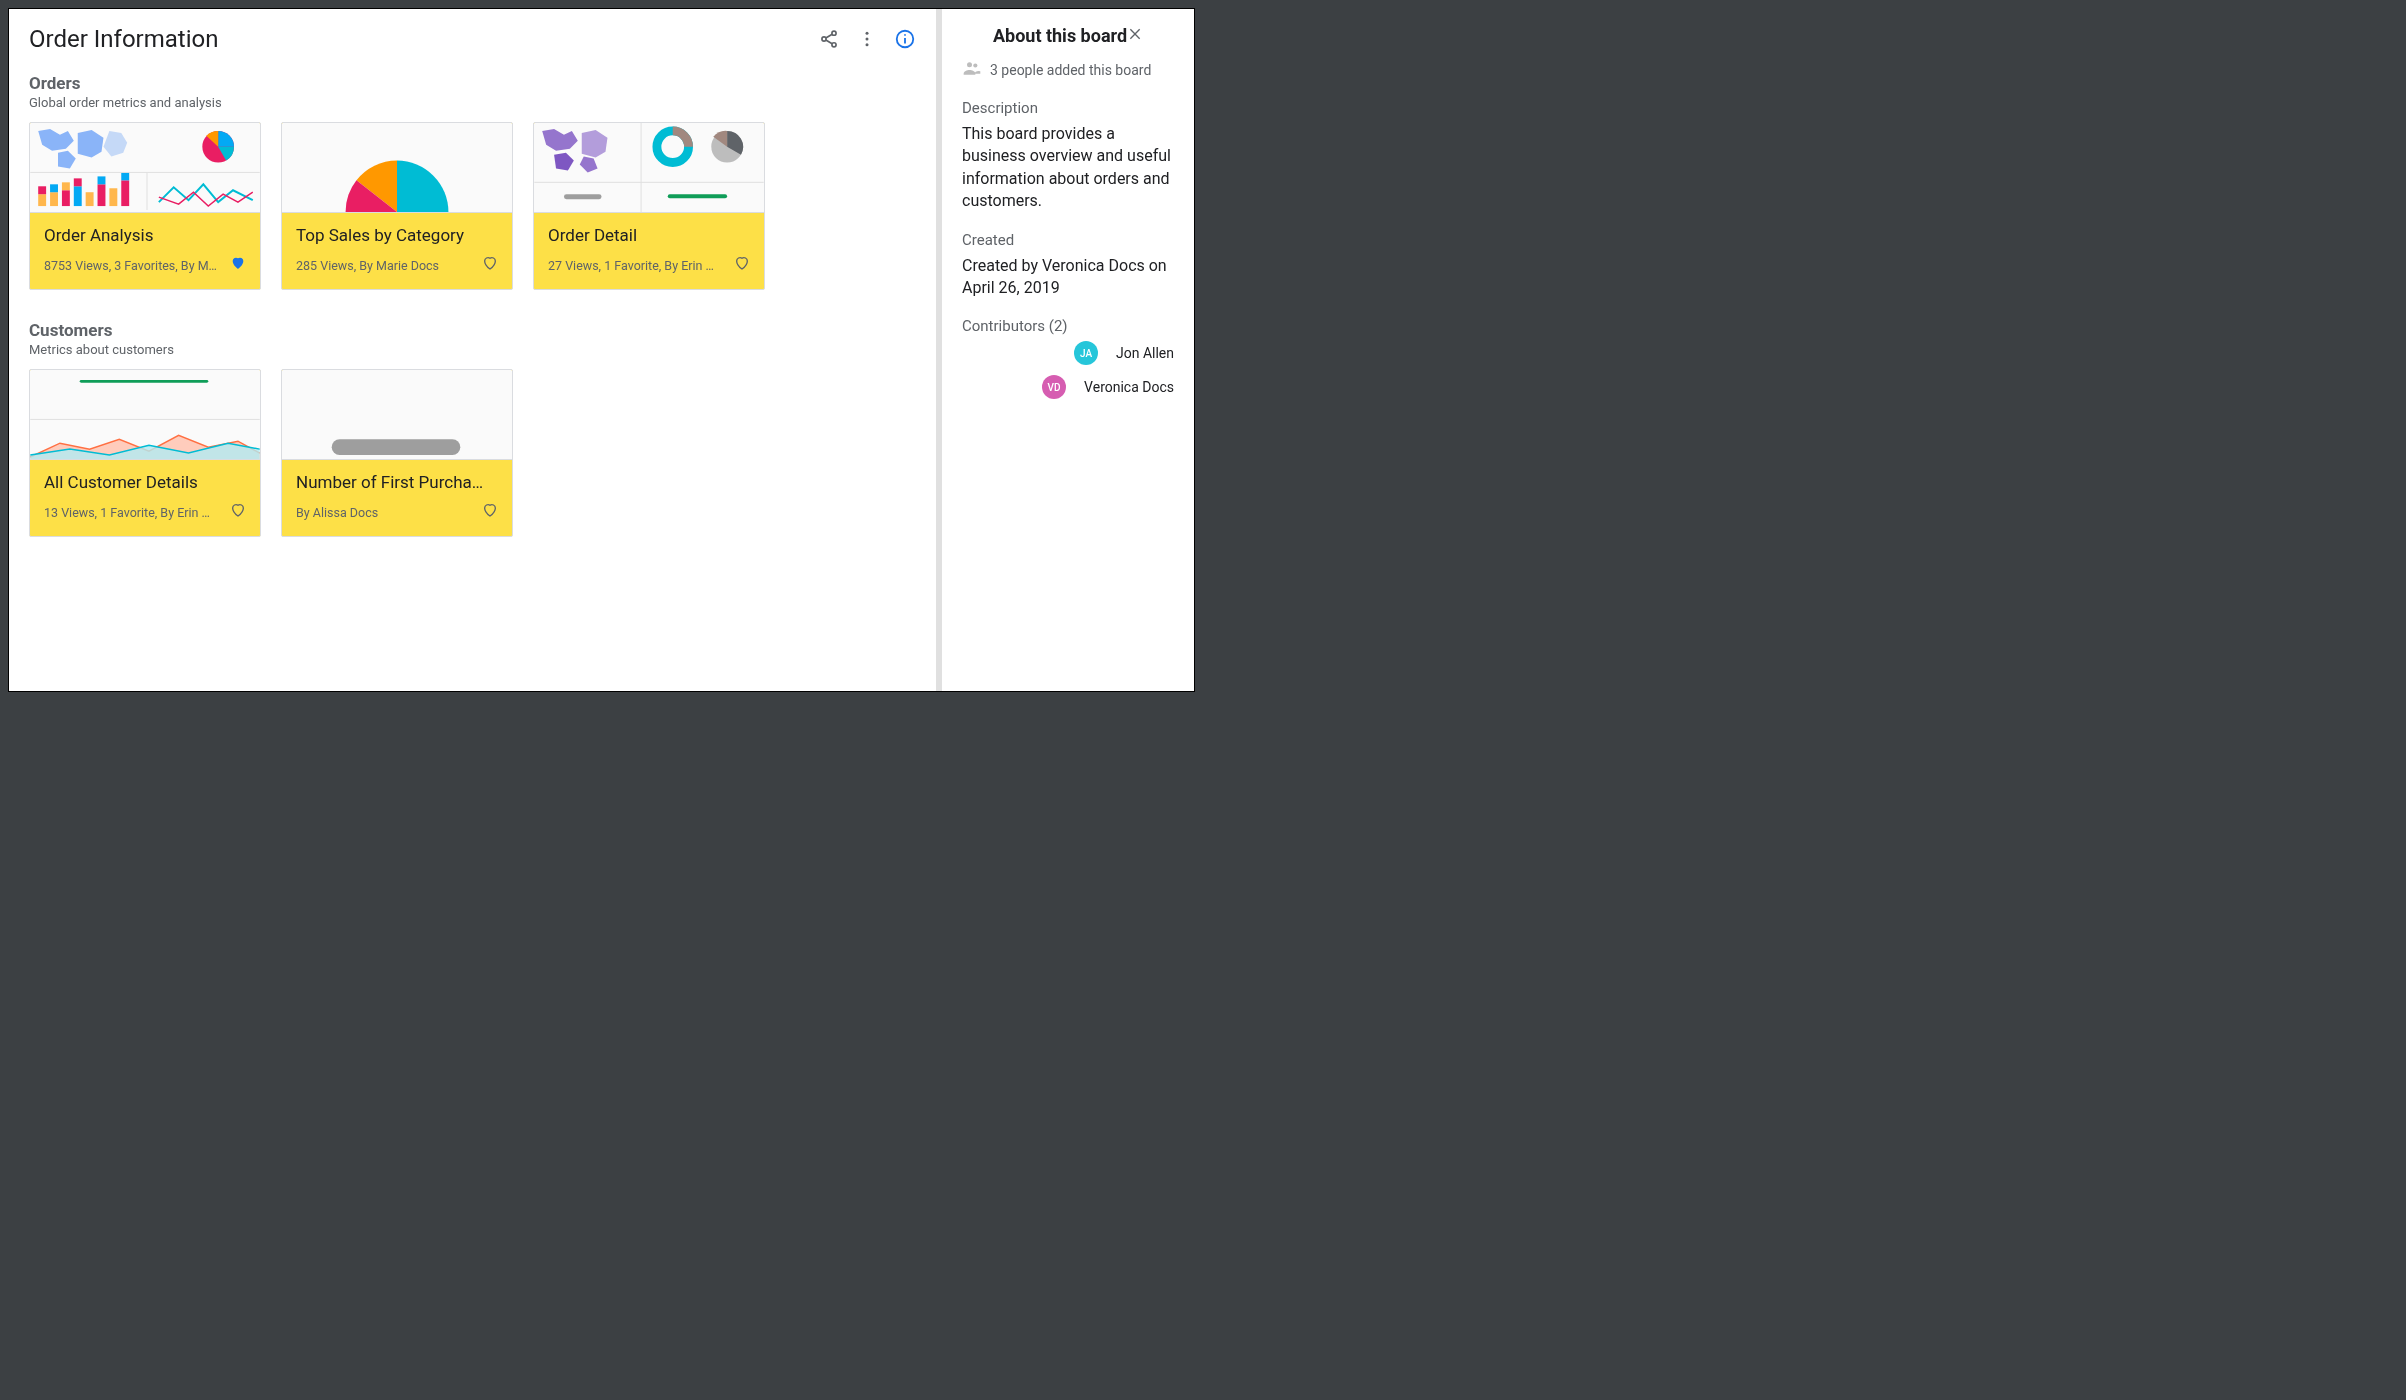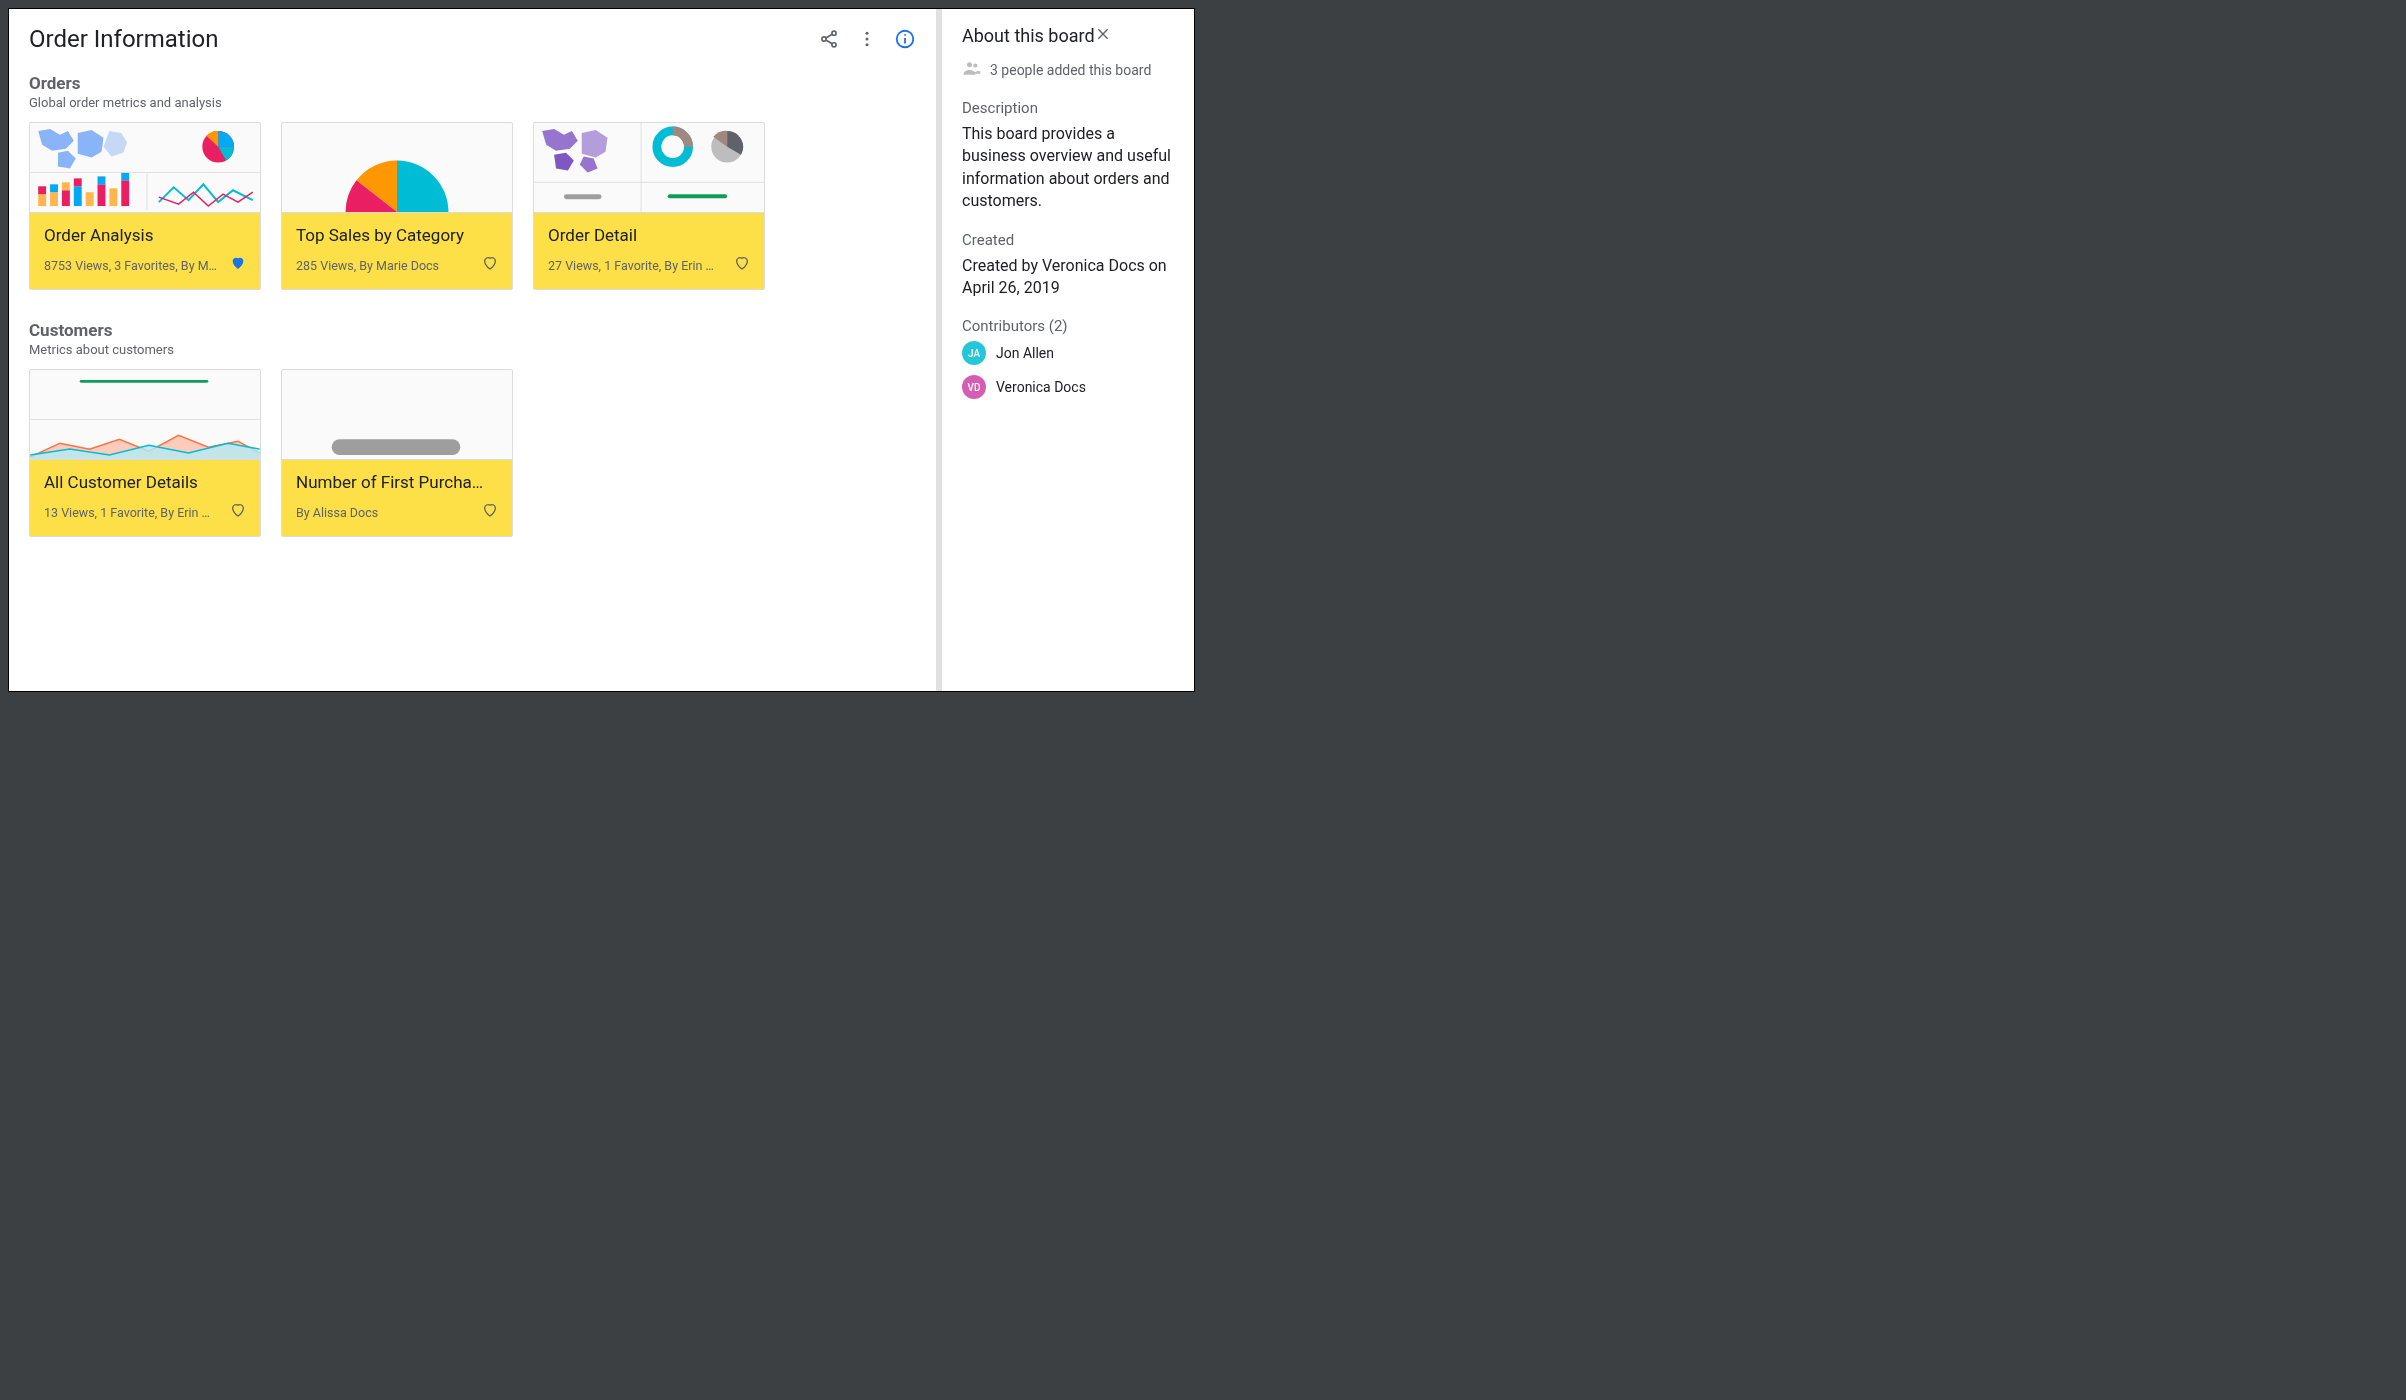--- a/index.html
+++ b/index.html
@@ -108,23 +108,23 @@
   color: #5f6368;
   white-space: nowrap;
   overflow: hidden;
   text-overflow: ellipsis;
   flex: 1;
 }
 .fav-icon { flex-shrink: 0; margin-left: 6px; }
 .side-title {
   font-size: 18px;
   color: #202124;
-  font-weight: 400;
-  display: flex;
-  justify-content: flex-start;
+  font-weight: 700;
+  display: flex;
+  justify-content: center;
   align-items: center;
   margin-bottom: 12px;
 }
 .close-x { cursor: pointer; color: #5f6368; }
 .people-row {
   display: flex;
   align-items: center;
   gap: 8px;
   color: #5f6368;
   font-size: 14px;
@@ -137,22 +137,23 @@
 }
 .side-text {
   font-size: 16px;
   color: #202124;
   line-height: 1.4;
   margin-bottom: 18px;
 }
 .contrib-row {
   display: flex;
   align-items: center;
-  gap: 10px;
+  gap: 18px;
   margin-bottom: 10px;
+  justify-content: flex-end;
 }
 .avatar {
   width: 24px;
   height: 24px;
   border-radius: 50%;
   display: flex;
   align-items: center;
   justify-content: center;
   color: #fff;
   font-size: 10px;

